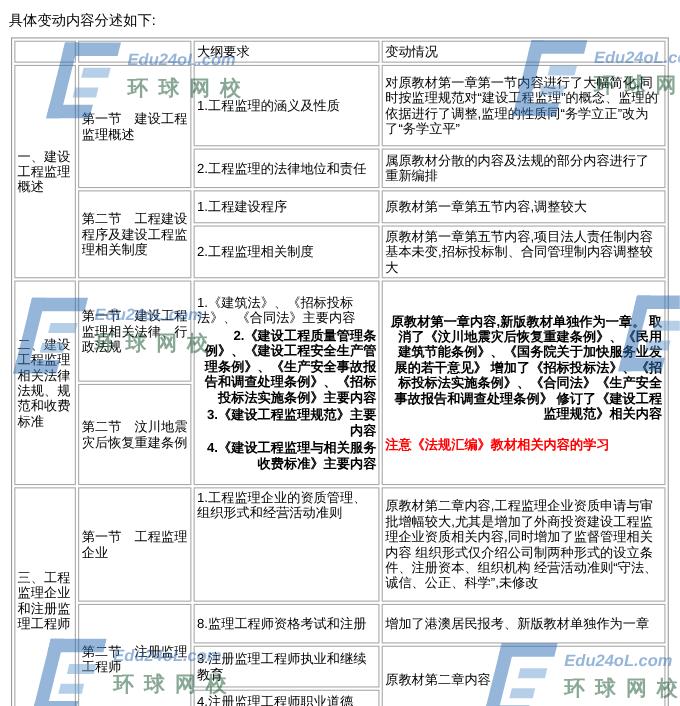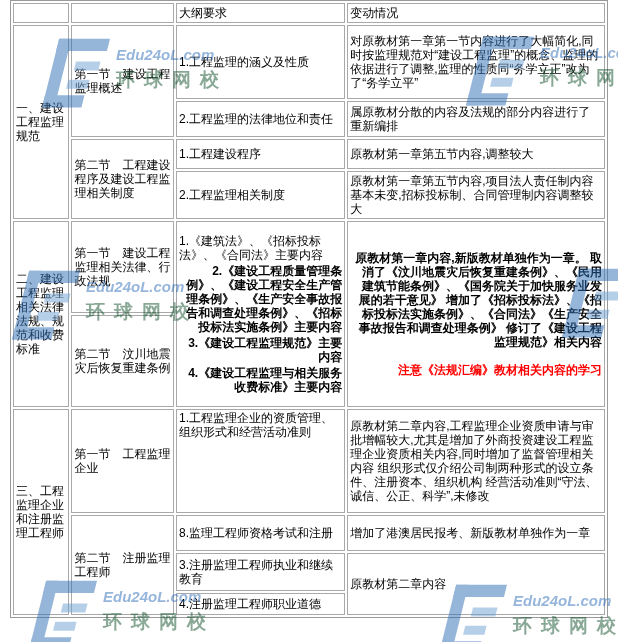--- a/index.html
+++ b/index.html
@@ -29,21 +29,21 @@
     line-height:14px;
     padding:1px 2px;
     vertical-align:middle;
     word-break:break-all;
     background:transparent;
   }
   td.b{font-weight:normal;}
   td.hdr{font-weight:normal;}
   .cell-p{margin:2px 0;}
   .cell-p.b{font-weight:bold;text-align:right;}
-  .red-note{color:#ff0000;font-weight:bold;margin:14px 0 2px 0;text-align:right;}
+  .red-note{color:#ff0000;font-weight:bold;margin:14px 0 2px 0;}
   .oneline{white-space:nowrap;overflow:hidden;}
 
   
   .wm{
     position:absolute;z-index:5;pointer-events:none;opacity:.5;
     display:flex;align-items:flex-start;
   }
   .wm .wm-text{margin-left:6px;padding-top:10px;}
   .wm .wm-brand{
     color:#2f6db8;font-style:italic;font-weight:bold;font-size:15px;
@@ -52,38 +52,39 @@
   }
   .wm .wm-site{
     color:#14532d;font-weight:bold;font-size:19px;letter-spacing:9px;
     margin-top:4px;white-space:nowrap;
   }
 </style>
 </head>
 <body>
 
 <div class="page">
+  <div class="doc-title">具体变动内容分述如下:</div>
 
   <table class="change-table">
     <colgroup>
       <col style="width:56px">
         <col style="width:102px">
         <col style="width:168px">
         <col style="width:256px">
     </colgroup>
     <tbody>
       <tr>
         <td class="hdr" style="height:16px"></td>
         <td class="hdr"></td>
         <td class="hdr">大纲要求</td>
         <td class="hdr">变动情况</td>
       </tr>
 
       <tr>
-        <td rowspan="4">一、建设工程监理规范</td>
+        <td rowspan="4">一、建设工程监理概述</td>
         <td rowspan="2">第一节　建设工程监理概述</td>
         <td class="b" style="height:70px">1.工程监理的涵义及性质</td>
         <td>对原教材第一章第一节内容进行了大幅简化,同时按监理规范对“建设工程监理”的概念、监理的依据进行了调整,监理的性质同“务学立正”改为了“务学立平”</td>
       </tr>
       <tr>
         <td style="height:32px">2.工程监理的法律地位和责任</td>
         <td>属原教材分散的内容及法规的部分内容进行了重新编排</td>
       </tr>
       <tr>
         <td rowspan="2" class="b">第二节　工程建设程序及建设工程监理相关制度</td>

